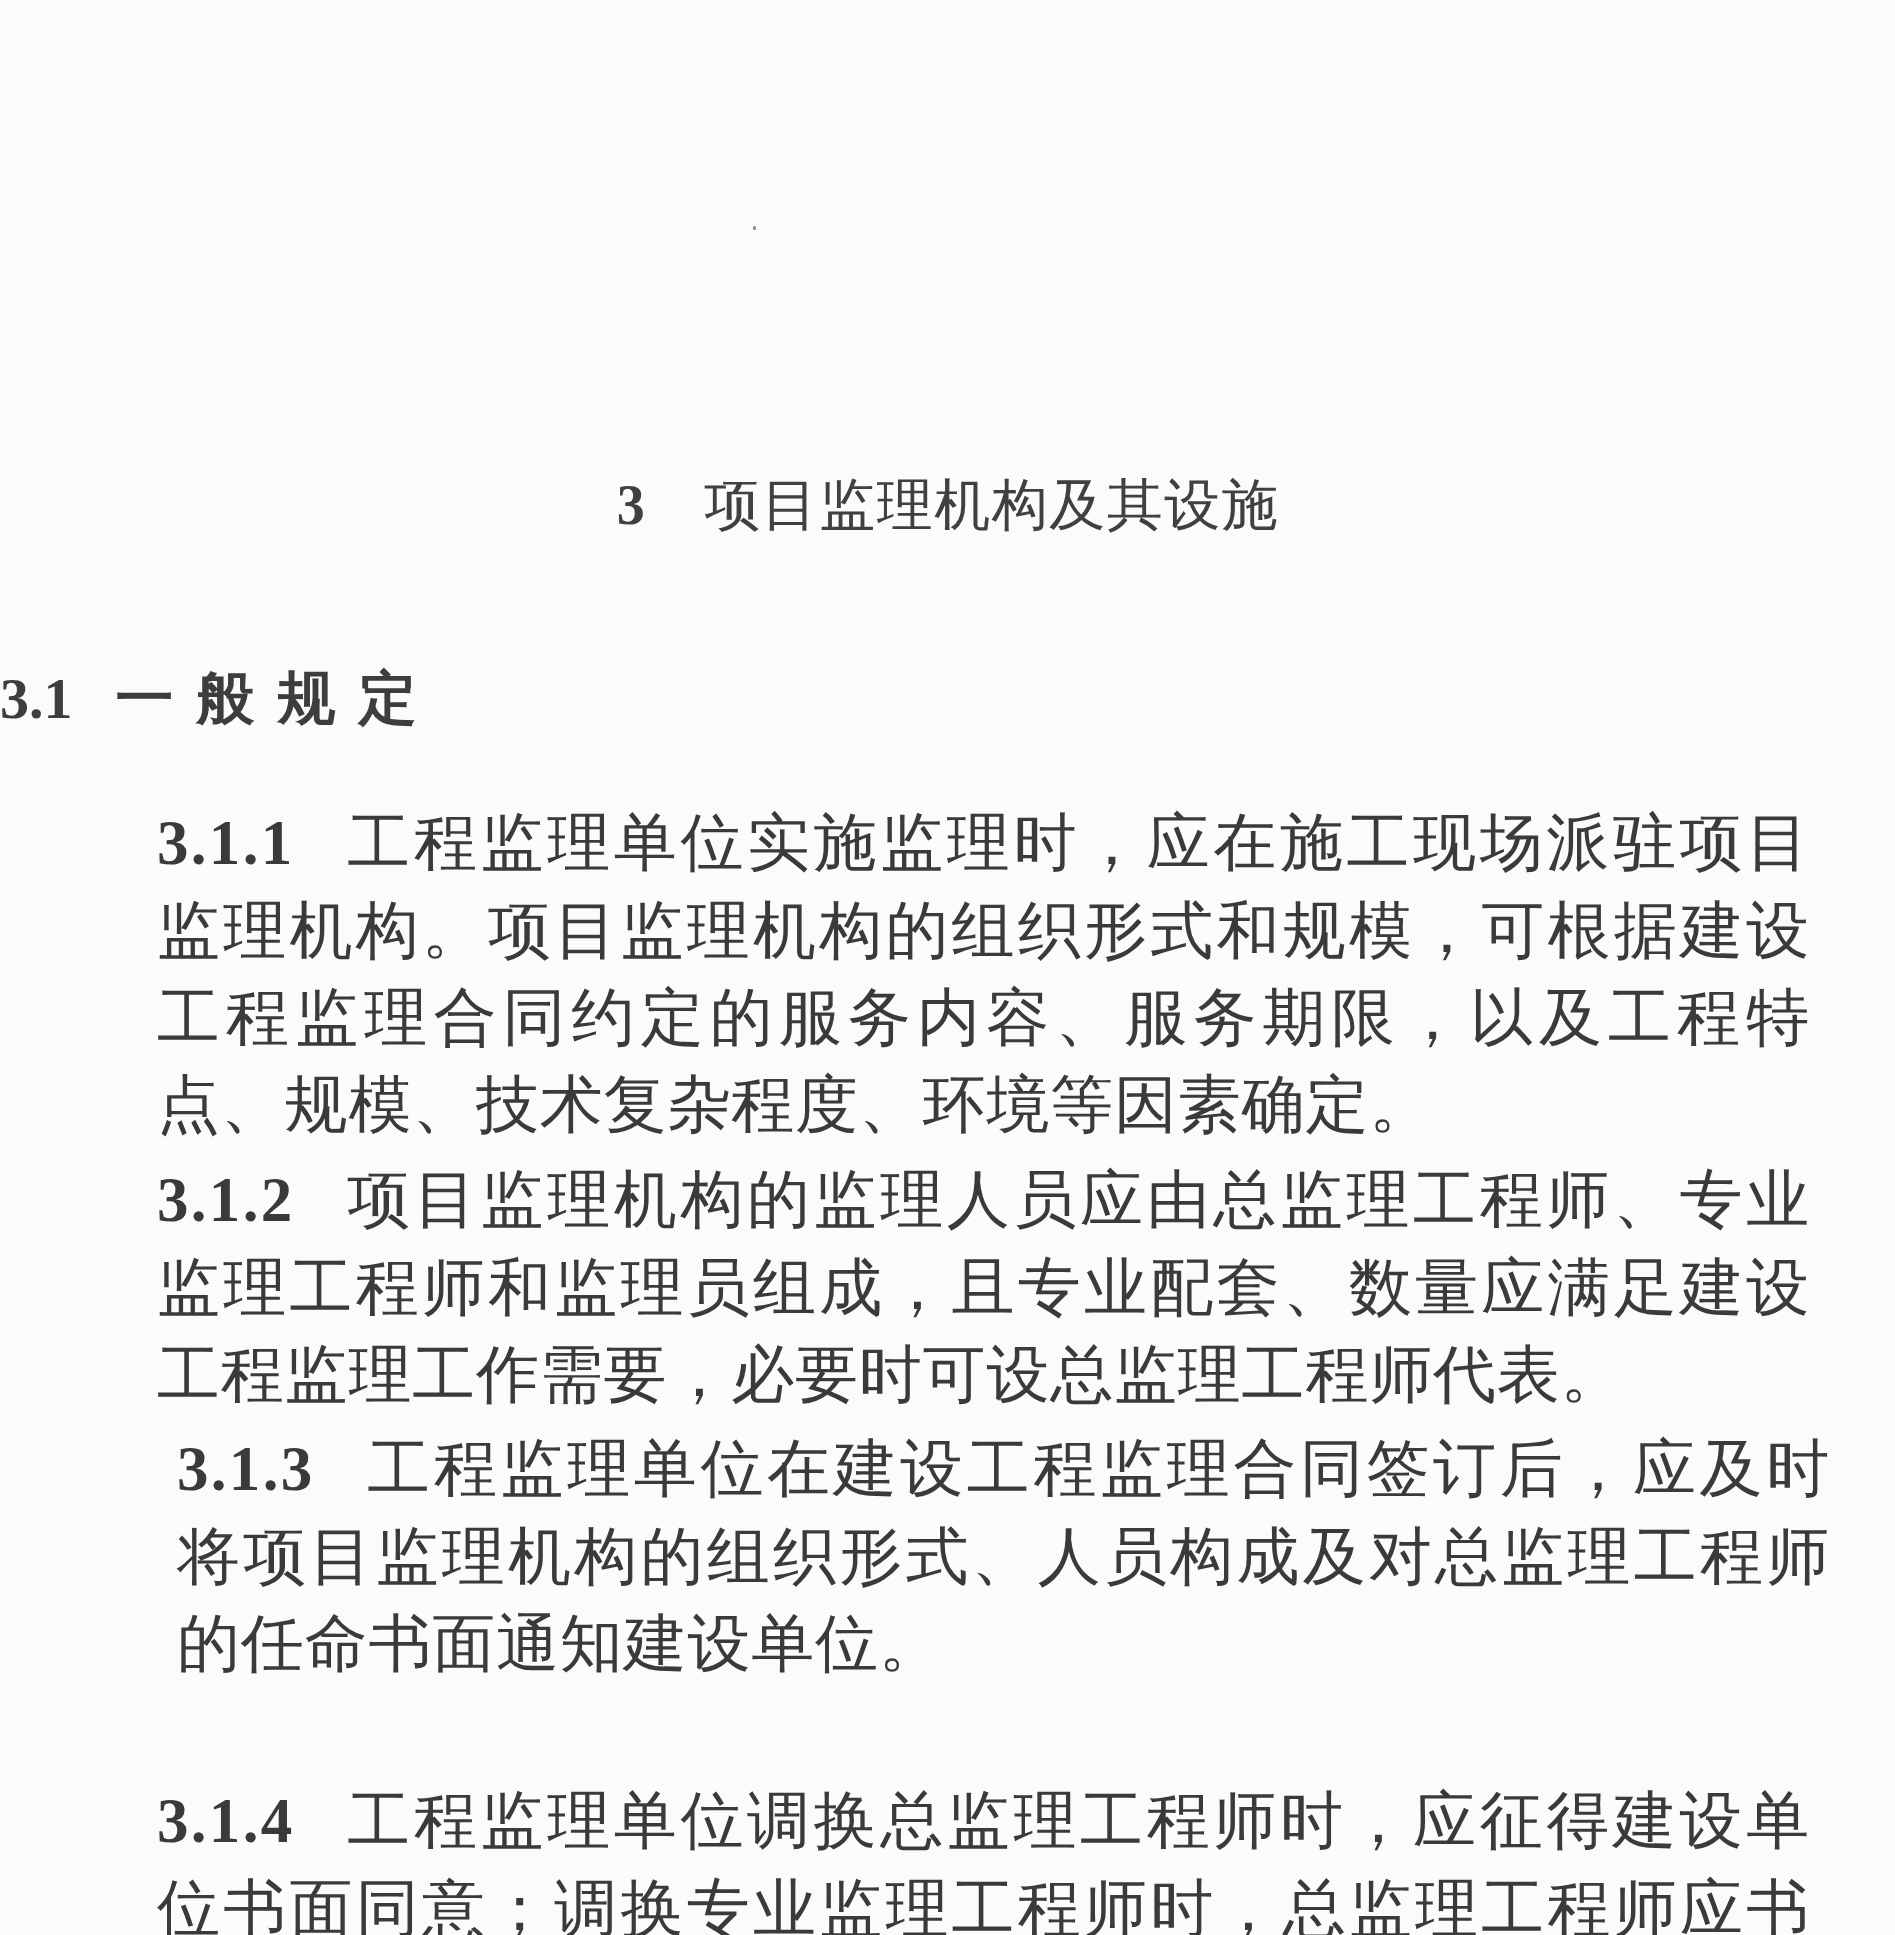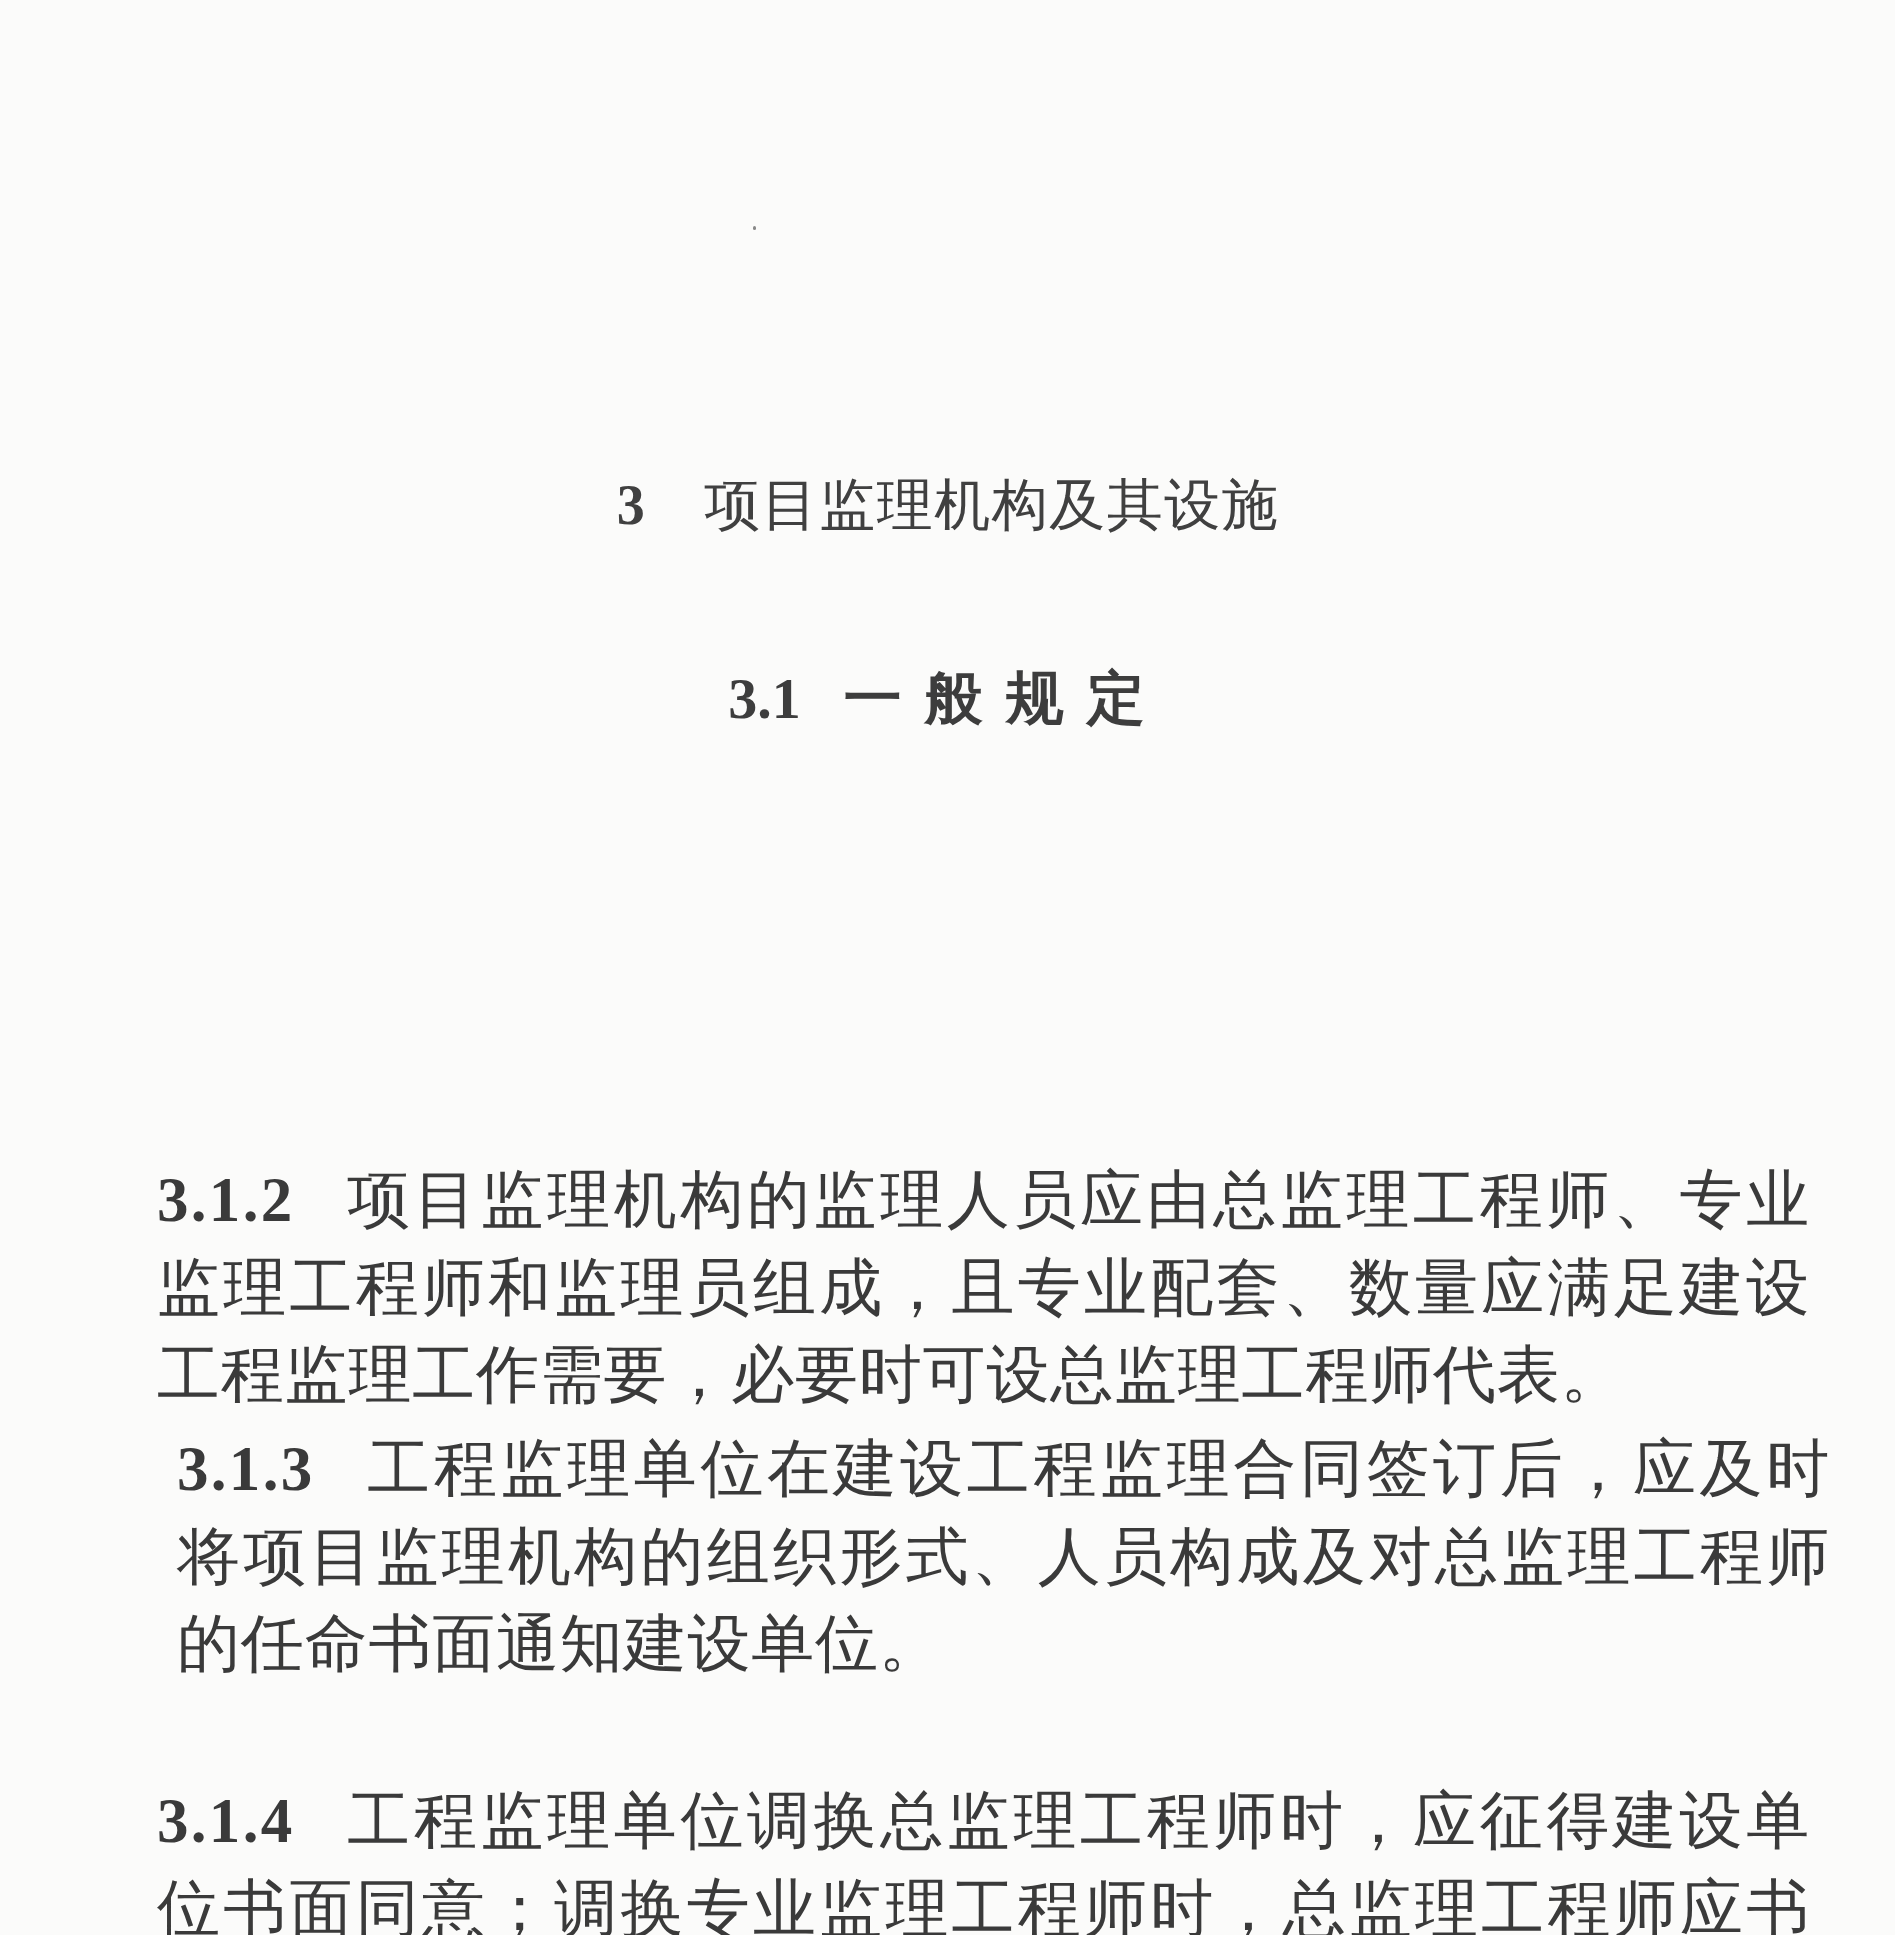--- a/index.html
+++ b/index.html
@@ -13,21 +13,21 @@
   }
   .page { position: absolute; left: 0; top: 0; width: 1896px; height: 2978px; }
   .dot { position: absolute; left: 753px; top: 226px; width: 3.1px; height: 3.9px; background: #888; border-radius: 1.5px; }
   .chapter-title {
     position: absolute; left: 0; width: 1896px; top: 468px;
     text-align: center; font-size: 56px; font-weight: 400; letter-spacing: 1.5px; color: #404040;
   }
   .chapter-title .num { font-family: "Liberation Serif", serif; font-weight: 700; margin-right: 58px; }
   .section-title {
     position: absolute; left: 0; width: 1896px;
-    text-align: center; font-size: 58px; font-weight: 700; color: #3d3d3d;
+    text-align: left; font-size: 58px; font-weight: 700; color: #3d3d3d;
   }
   .section-title .num { font-family: "Liberation Serif", serif; margin-right: 43px; }
   .s31 { top: 660px; letter-spacing: 23px; }
   .s31 .num { letter-spacing: 0; }
   .body-text {
     position: absolute; left: 157px; width: 1653px;
     font-size: 63px; line-height: 87px; text-align: justify;
     text-align-last: left; letter-spacing: 0.8px;
   }
   .clause-num {
@@ -43,20 +43,23 @@
   <div class="dot"></div>
 
   <div class="chapter-title">
     <span class="num">3</span><span>项目监理机构及其设施</span>
   </div>
 
   <div class="section-title s31">
     <span class="num">3.1</span><span>一般规定</span>
   </div>
 
+  <div class="body-text" style="top:799px;">
+    <span class="clause-num">3.1.1</span><span>工程监理单位实施监理时，应在施工现场派驻项目监理机构。项目监理机构的组织形式和规模，可根据建设工程监理合同约定的服务内容、服务期限，以及工程特点、规模、技术复杂程度、环境等因素确定。</span>
+  </div>
 
   <div class="body-text" style="top:1156px;">
     <span class="clause-num">3.1.2</span><span>项目监理机构的监理人员应由总监理工程师、专业监理工程师和监理员组成，且专业配套、数量应满足建设工程监理工作需要，必要时可设总监理工程师代表。</span>
   </div>
 
   <div class="body-text" style="top:1425px;margin-left:20px;">
     <span class="clause-num">3.1.3</span><span>工程监理单位在建设工程监理合同签订后，应及时将项目监理机构的组织形式、人员构成及对总监理工程师的任命书面通知建设单位。</span>
   </div>
 
 

